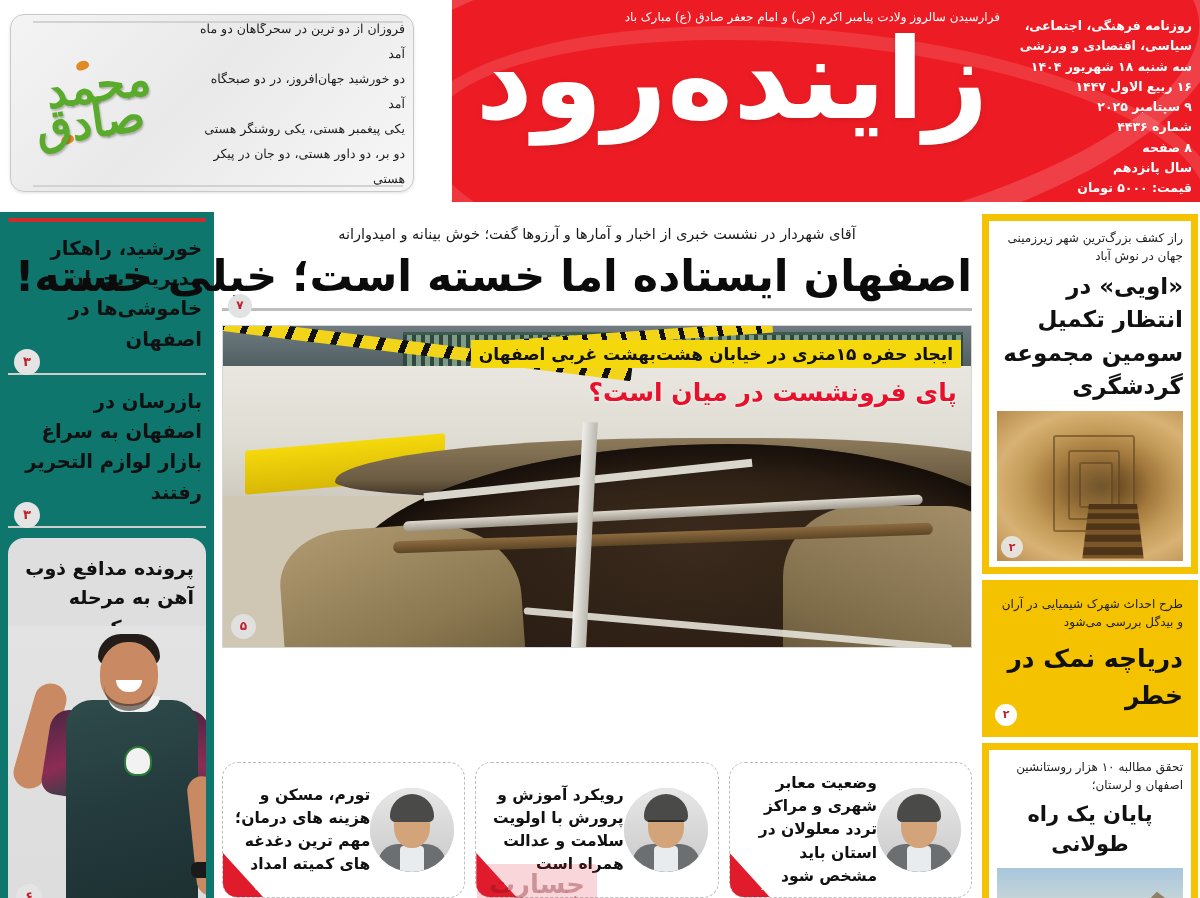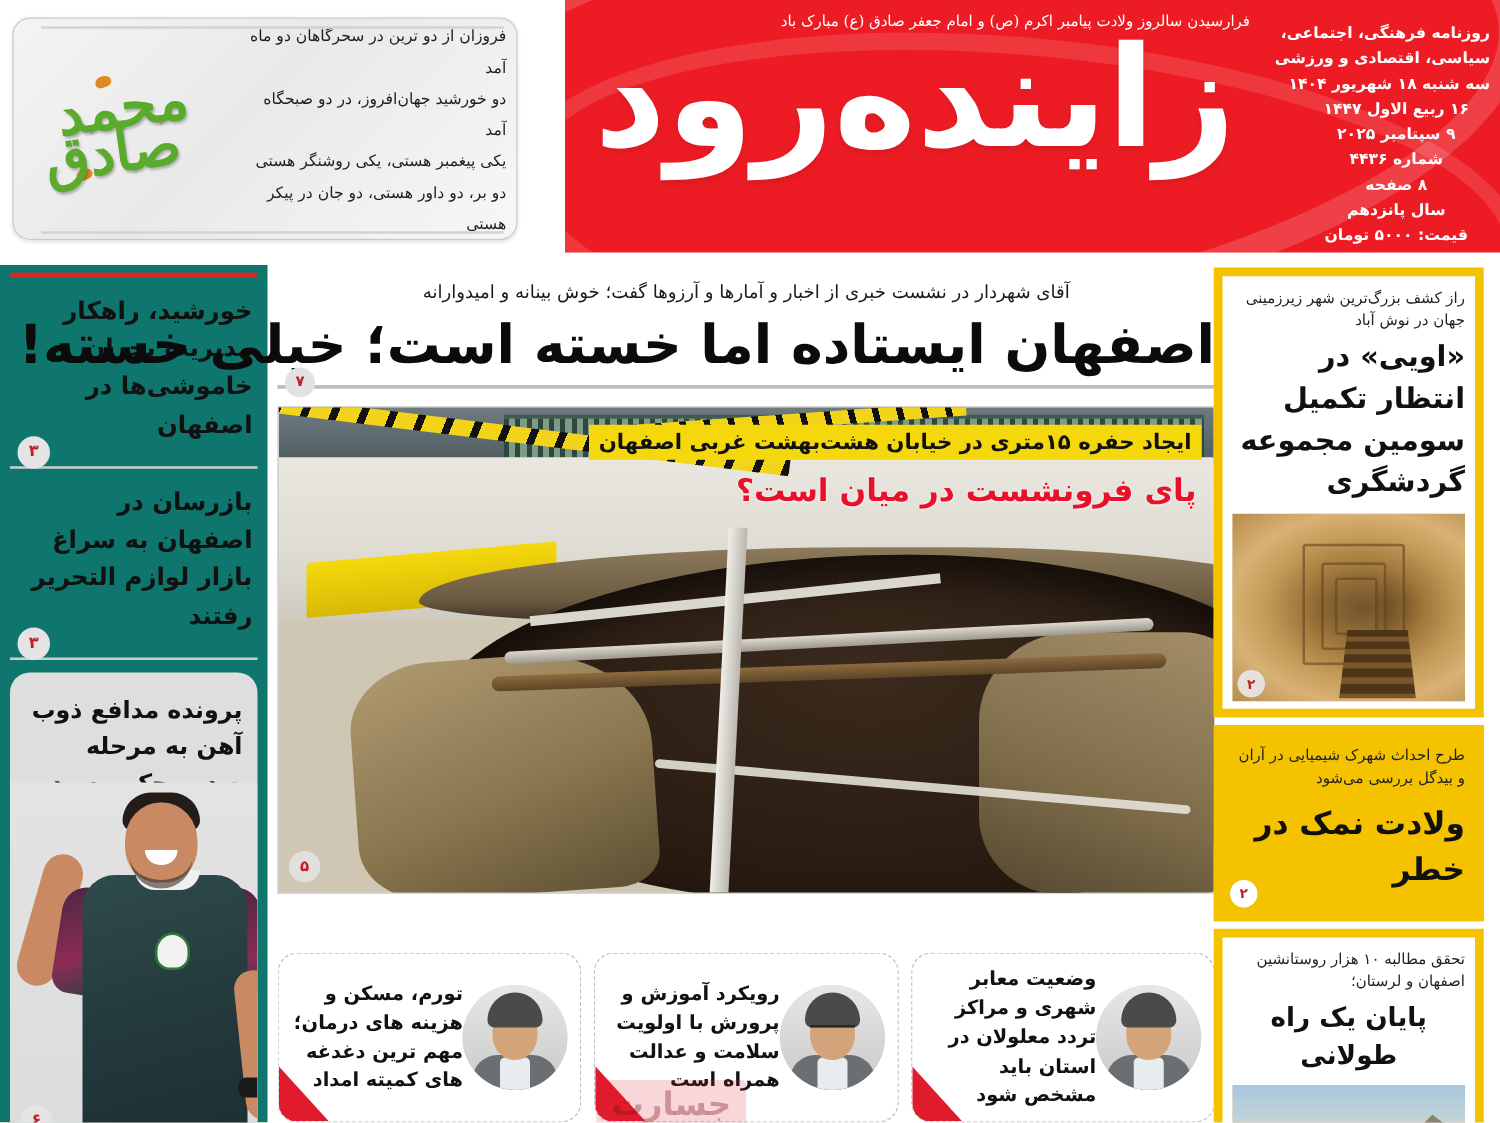--- a/index.html
+++ b/index.html
@@ -41,21 +41,21 @@
   .paper-slogan{
     position:absolute;right:200px;top:10px;width:520px;
     color:#fff;font-size:12px;z-index:4;
     font-family:"DejaVu Serif","Liberation Serif",serif;
   }
   .masthead-info{
     position:absolute;right:8px;top:16px;width:150px;
     color:#fff;font-size:12.5px;line-height:1.62;
     text-align:center;z-index:5;font-weight:bold;
   }
-  .masthead-info div{white-space:nowrap;}
+  .masthead-info div{white-space:nowrap;text-align:right;}
 
   
   .poem-box{
     position:absolute;left:10px;top:14px;width:402px;height:176px;
     background:linear-gradient(135deg,#f4f4f4 0%,#e9e9e9 45%,#f7f7f7 100%);
     border:1px solid #c9c9c9;border-radius:14px;
     box-shadow:0 1px 3px rgba(0,0,0,0.12);
     display:flex;align-items:center;overflow:hidden;
   }
   .poem-lines{
@@ -182,21 +182,21 @@
   .head-rule{height:3px;background:#bdbdbd;margin-top:4px;}
   .pagebadge-center{
     position:absolute;left:6px;bottom:-14px;
     width:24px;height:24px;border-radius:50%;
     background:#e2e2e2;color:#c0202a;font-size:12px;font-weight:bold;
     display:flex;align-items:center;justify-content:center;
   }
 
   
   .main-photo{
-    position:relative;margin-top:14px;height:390px;width:100%;
+    position:relative;margin-top:14px;height:323px;width:100%;
     background:#cfc7b4;overflow:hidden;border:1px solid #d6d6d6;
     box-sizing:border-box;
   }
   .mp-sky{position:absolute;left:0;top:0;width:100%;height:46px;background:linear-gradient(180deg,#6f7b80,#4c5a5e);}
   .mp-fence{
     position:absolute;left:180px;top:6px;width:560px;height:40px;
     background:repeating-linear-gradient(90deg,#2e4840 0 4px,#7d9b86 4px 9px);
     border-top:3px solid #3f5b4f;
   }
   .mp-road{
@@ -320,21 +320,21 @@
     position:absolute;left:34%;bottom:-6px;
     width:120px;height:40px;background:rgba(224,27,44,0.18);
     border-radius:4px 4px 4px 0;
     color:rgba(120,20,30,0.35);font-size:26px;font-weight:bold;
     display:flex;align-items:center;justify-content:center;direction:rtl;
     pointer-events:none;
   }
 
   
   .rightcol{
-    position:absolute;right:13px;top:214px;width:216px;height:684px;
+    position:absolute;right:2px;top:214px;width:216px;height:684px;
   }
   .rbox{
     position:relative;border:7px solid #f5c200;background:#fff;
     box-sizing:border-box;padding:8px 8px 6px 8px;margin-bottom:6px;
   }
   .rbox.yellowfill{background:#f5c200;border-color:#f5c200;}
   .r-kicker{
     font-size:12px;line-height:1.5;color:#222;text-align:right;direction:rtl;
   }
   .r-head{
@@ -554,21 +554,21 @@
         <div class="tunnel-step" style="left:30%;top:16%;width:42%;height:62%;"></div>
         <div class="tunnel-step" style="left:38%;top:26%;width:26%;height:44%;"></div>
         <div class="tunnel-step" style="left:44%;top:34%;width:16%;height:28%;"></div>
         <div class="tunnel-stair"></div>
         <div class="pagebadge-rc">۲</div>
       </div>
     </div>
 
     <div class="rbox yellowfill">
       <div class="r-kicker">طرح احداث شهرک شیمیایی در آران و بیدگل بررسی می‌شود</div>
-      <div class="r-head big" style="font-size:25px;margin-top:10px;margin-bottom:10px;">ولادت نمک در خطر</div>
+      <div class="r-head big" style="font-size:25px;margin-top:10px;margin-bottom:10px;">دریاچه نمک در خطر</div>
       <div class="pagebadge-ry">۲</div>
     </div>
 
     <div class="rbox">
       <div class="r-kicker">تحقق مطالبه ۱۰ هزار روستانشین اصفهان و لرستان؛</div>
       <div class="r-head" style="text-align:center;">پایان یک راه طولانی</div>
       <div class="r-photo2">
         <div class="mt-sky"></div>
         <div class="mt-far"></div>
 

